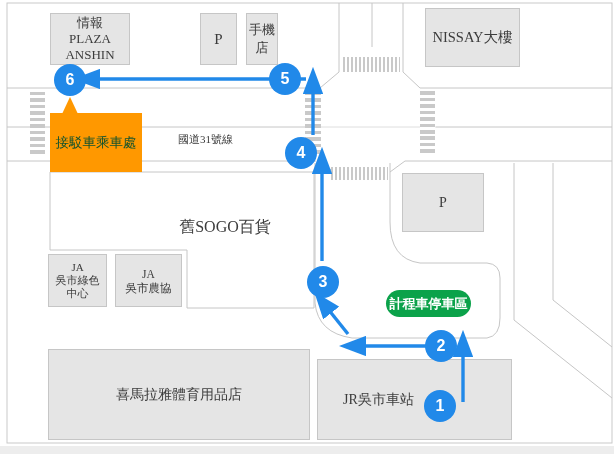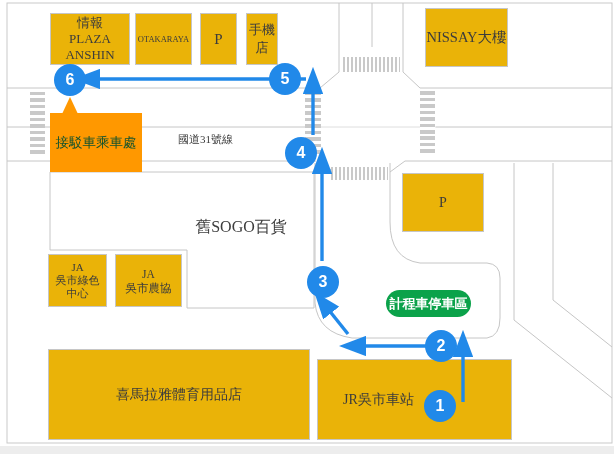--- a/index.html
+++ b/index.html
@@ -9,21 +9,21 @@
   }
   .layer{position:absolute;left:0;top:0;}
   svg{display:block;}
   .roadline{stroke:var(--line-gray,#c6c6c6);stroke-width:1;fill:none;}
   .roadline-light{stroke:#dedede;stroke-width:1;fill:none;}
   .blockfill{fill:#ffffff;stroke:var(--line-gray,#c6c6c6);stroke-width:1;}
   .frame{fill:none;stroke:#c9c9c9;stroke-width:1;}
   .arrow{stroke:var(--route-blue,#2189e9);stroke-width:3.4;fill:none;stroke-linecap:butt;}
   .arrowhead{fill:var(--route-blue,#2189e9);}
   .bldg{
-    position:absolute;background:#eab308;border:1px solid var(--line-gray,#c6c6c6);
+    position:absolute;background:#e5e5e5;border:1px solid var(--line-gray,#c6c6c6);
     display:flex;align-items:center;justify-content:center;text-align:center;
     box-sizing:border-box;
   }
   .bldg-label,.floating-label{white-space:pre-line;}
   .floating-label{position:absolute;text-align:center;}
   .crosswalk{position:absolute;background:#fff;}
   .cw-h{background:repeating-linear-gradient(180deg,#c9c9c9 0 3.5px,#ffffff 3.5px 6.5px);}
   .cw-v{background:repeating-linear-gradient(90deg,#c9c9c9 0 2px,#ffffff 2px 4px);}
   .callout-box{
     position:absolute;left:50px;top:113px;width:92px;height:59px;background:var(--shuttle-orange,#ff9800);
@@ -78,33 +78,30 @@
   <div class="crosswalk cw-h" style="left:305px;top:92px;width:16px;height:65px;"></div>
   <div class="crosswalk cw-h" style="left:420px;top:91px;width:15px;height:65px;"></div>
   <div class="crosswalk cw-v" style="left:343px;top:57px;width:57px;height:15px;"></div>
   <div class="crosswalk cw-v" style="left:331px;top:167px;width:57px;height:13px;"></div>
 
   <div class="bldg" style="left:50px;top:13px;width:80px;height:52px;font-size:13px;line-height:16px;">
     <span class="bldg-label">情報
 PLAZA
 ANSHIN</span>
   </div>
-  <div class="bldg" style="left:135px;top:13px;width:57px;height:52px;font-size:8.5px;">
-    <span class="bldg-label">OTAKARAYA</span>
-  </div>
   <div class="bldg" style="left:200px;top:13px;width:37px;height:52px;font-size:15px;">
     <span class="bldg-label">P</span>
   </div>
   <div class="bldg" style="left:246px;top:13px;width:32px;height:52px;font-size:13px;">
     <span class="bldg-label">手機店</span>
   </div>
-  <div class="bldg" style="left:425px;top:8px;width:83px;height:59px;font-size:14.5px;">
+  <div class="bldg" style="left:425px;top:8px;width:95px;height:59px;font-size:14.5px;">
     <span class="bldg-label">NISSAY大樓</span>
   </div>
-  <div class="floating-label" style="left:185px;top:217px;width:112px;font-size:16px;text-align:center;">舊SOGO百貨</div>
+  <div class="floating-label" style="left:169px;top:217px;width:112px;font-size:16px;text-align:center;">舊SOGO百貨</div>
   <div class="bldg" style="left:48px;top:254px;width:59px;height:53px;font-size:11px;line-height:13px;">
     <span class="bldg-label">JA
 吳市綠色
 中心</span>
   </div>
   <div class="bldg" style="left:115px;top:254px;width:67px;height:53px;font-size:11.5px;line-height:14px;">
     <span class="bldg-label">JA
 吳市農協</span>
   </div>
   <div class="bldg" style="left:48px;top:349px;width:262px;height:91px;font-size:14px;">

